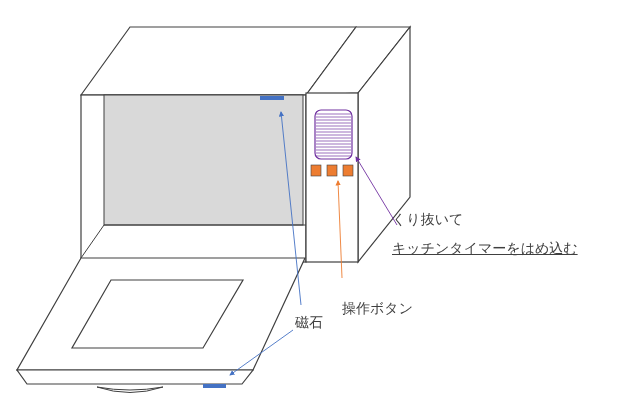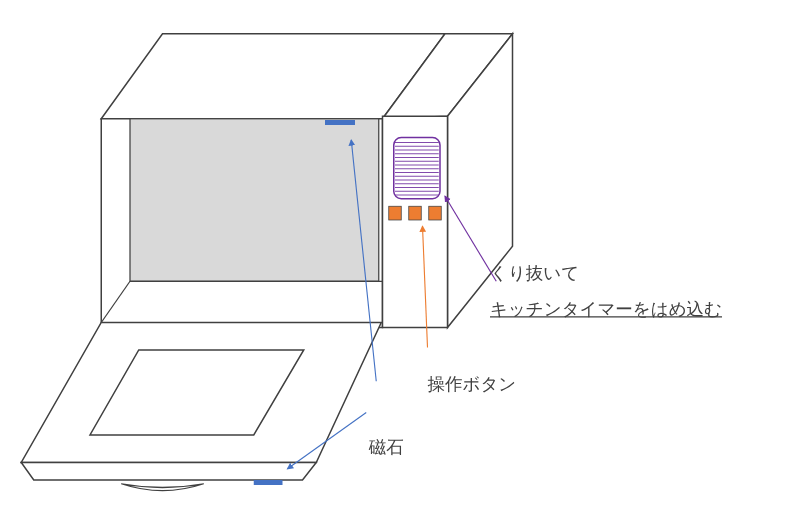--- a/index.html
+++ b/index.html
@@ -71,13 +71,13 @@
   </defs>
   <line x1="301" y1="305" x2="281" y2="112" stroke="#4472c4" stroke-width="0.9" marker-end="url(#ab)"></line>
   <line x1="293" y1="330" x2="230" y2="375" stroke="#4472c4" stroke-width="0.9" marker-end="url(#ab)"></line>
   <line x1="342" y1="278" x2="338" y2="181" stroke="#ed7d31" stroke-width="0.9" marker-end="url(#ao)"></line>
   <line x1="397" y1="225" x2="356" y2="157" stroke="#7030a0" stroke-width="0.9" marker-end="url(#ap)"></line>
 </svg>
 
 <div class="label" style="left:392px;top:210px;">くり抜いて</div>
 <div class="label" style="left:392px;top:239px;text-decoration:underline;">キッチンタイマーをはめ込む</div>
 <div class="label" style="left:342px;top:263px;margin-top:36px;">操作ボタン</div>
-<div class="label" style="left:295px;top:313px;margin-top:36px;">磁石</div>
+<div class="label" style="left:295px;top:313px;">磁石</div>
 
 </body></html>

